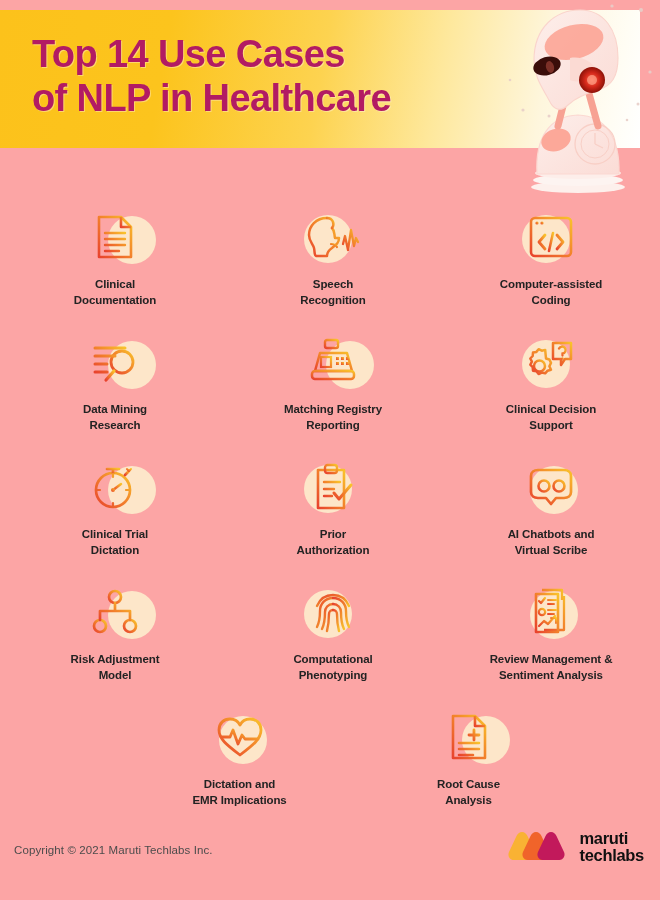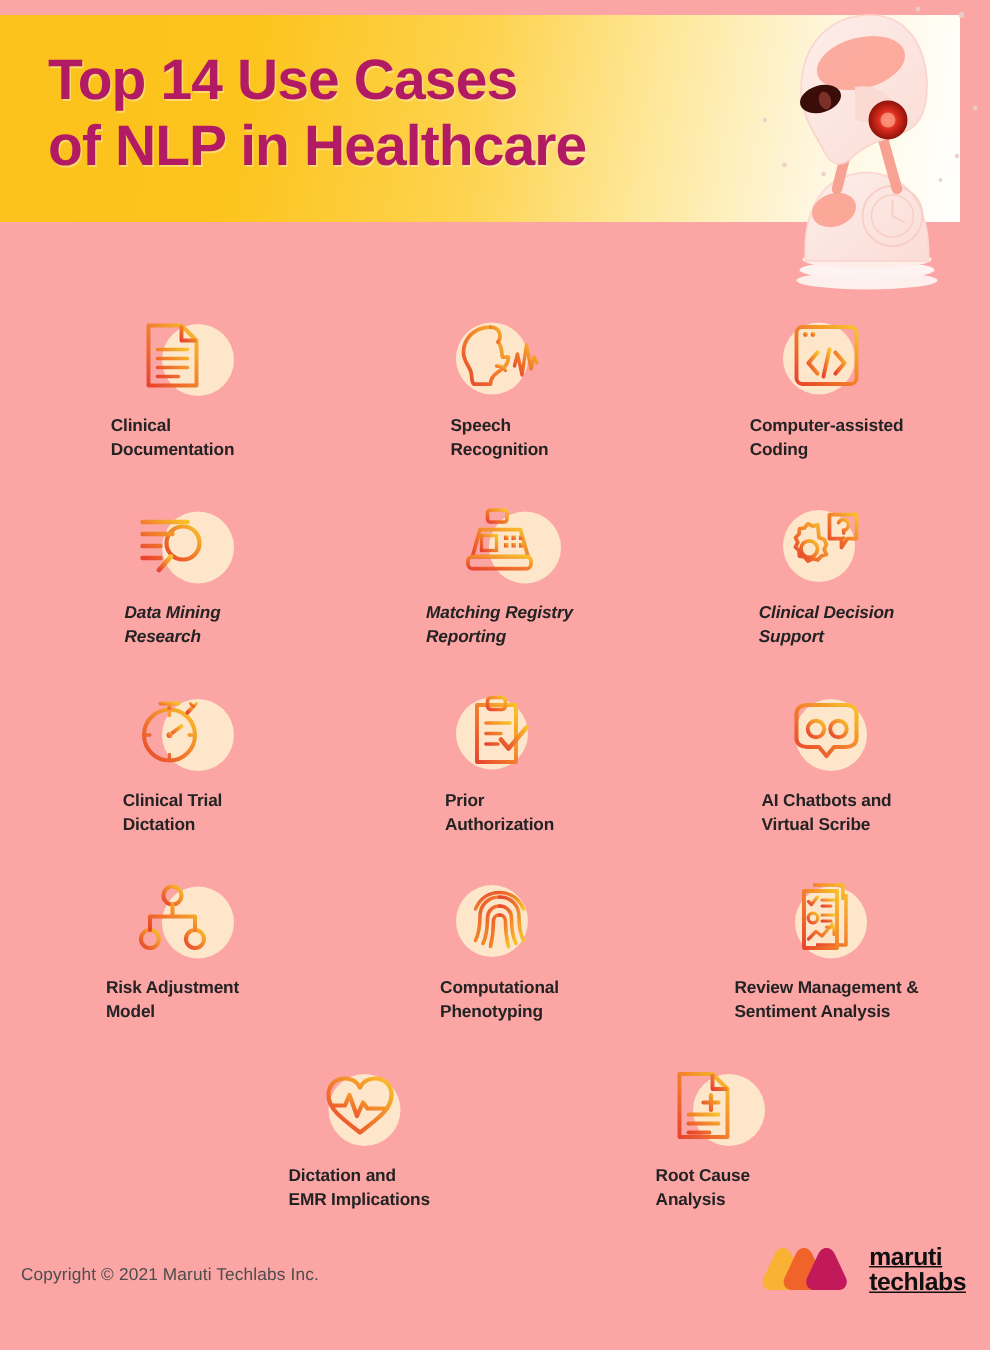--- a/index.html
+++ b/index.html
@@ -64,50 +64,51 @@
     background: #fdf1cf;
     opacity: .85;
   }
   .blob.off-r  { left: 28px; top: 10px; }
   .blob.off-l  { left: 6px;  top: 9px; }
   .blob.off-c  { left: 14px; top: 10px; }
   .icon-svg { position: relative; z-index: 2; }
 
   .cap {
     margin-top: 9px;
+    text-align: center;
     color: #232323;
     font-size: 11.5px;
     font-weight: bold;
     line-height: 1.35;
     letter-spacing: -0.1px;
   }
 
   .r1 { height: 125px; }
-  .r2 { height: 125px; font-style: italic; }
+  .r2 { height: 125px; }
   .r3 { height: 125px; }
   .r4 { height: 125px; }
   .r5 { height: 110px; }
 
   
   .footer {
     position: absolute; left: 0; bottom: 16px;
     width: 660px; height: 62px;
   }
   .copyright {
     position: absolute; left: 14px; top: 22px;
     color: #4c4c4c; font-size: 11.5px; letter-spacing: .1px;
   }
   .logo {
     position: absolute; right: 16px; top: 8px;
     display: flex; align-items: center; gap: 9px;
   }
   .logo-mark { width: 62px; height: 34px; }
   .logo-text {
     font-size: 16.5px; font-weight: bold; color: #101010;
-    line-height: 1.04; letter-spacing: -0.3px; text-decoration: underline;
+    line-height: 1.04; letter-spacing: -0.3px;
   }
   .logo-text span { display: block; }
 </style>
 </head>
 <body>
 
 <div class="page">
 
   <div class="banner">
     <div class="banner-title">

